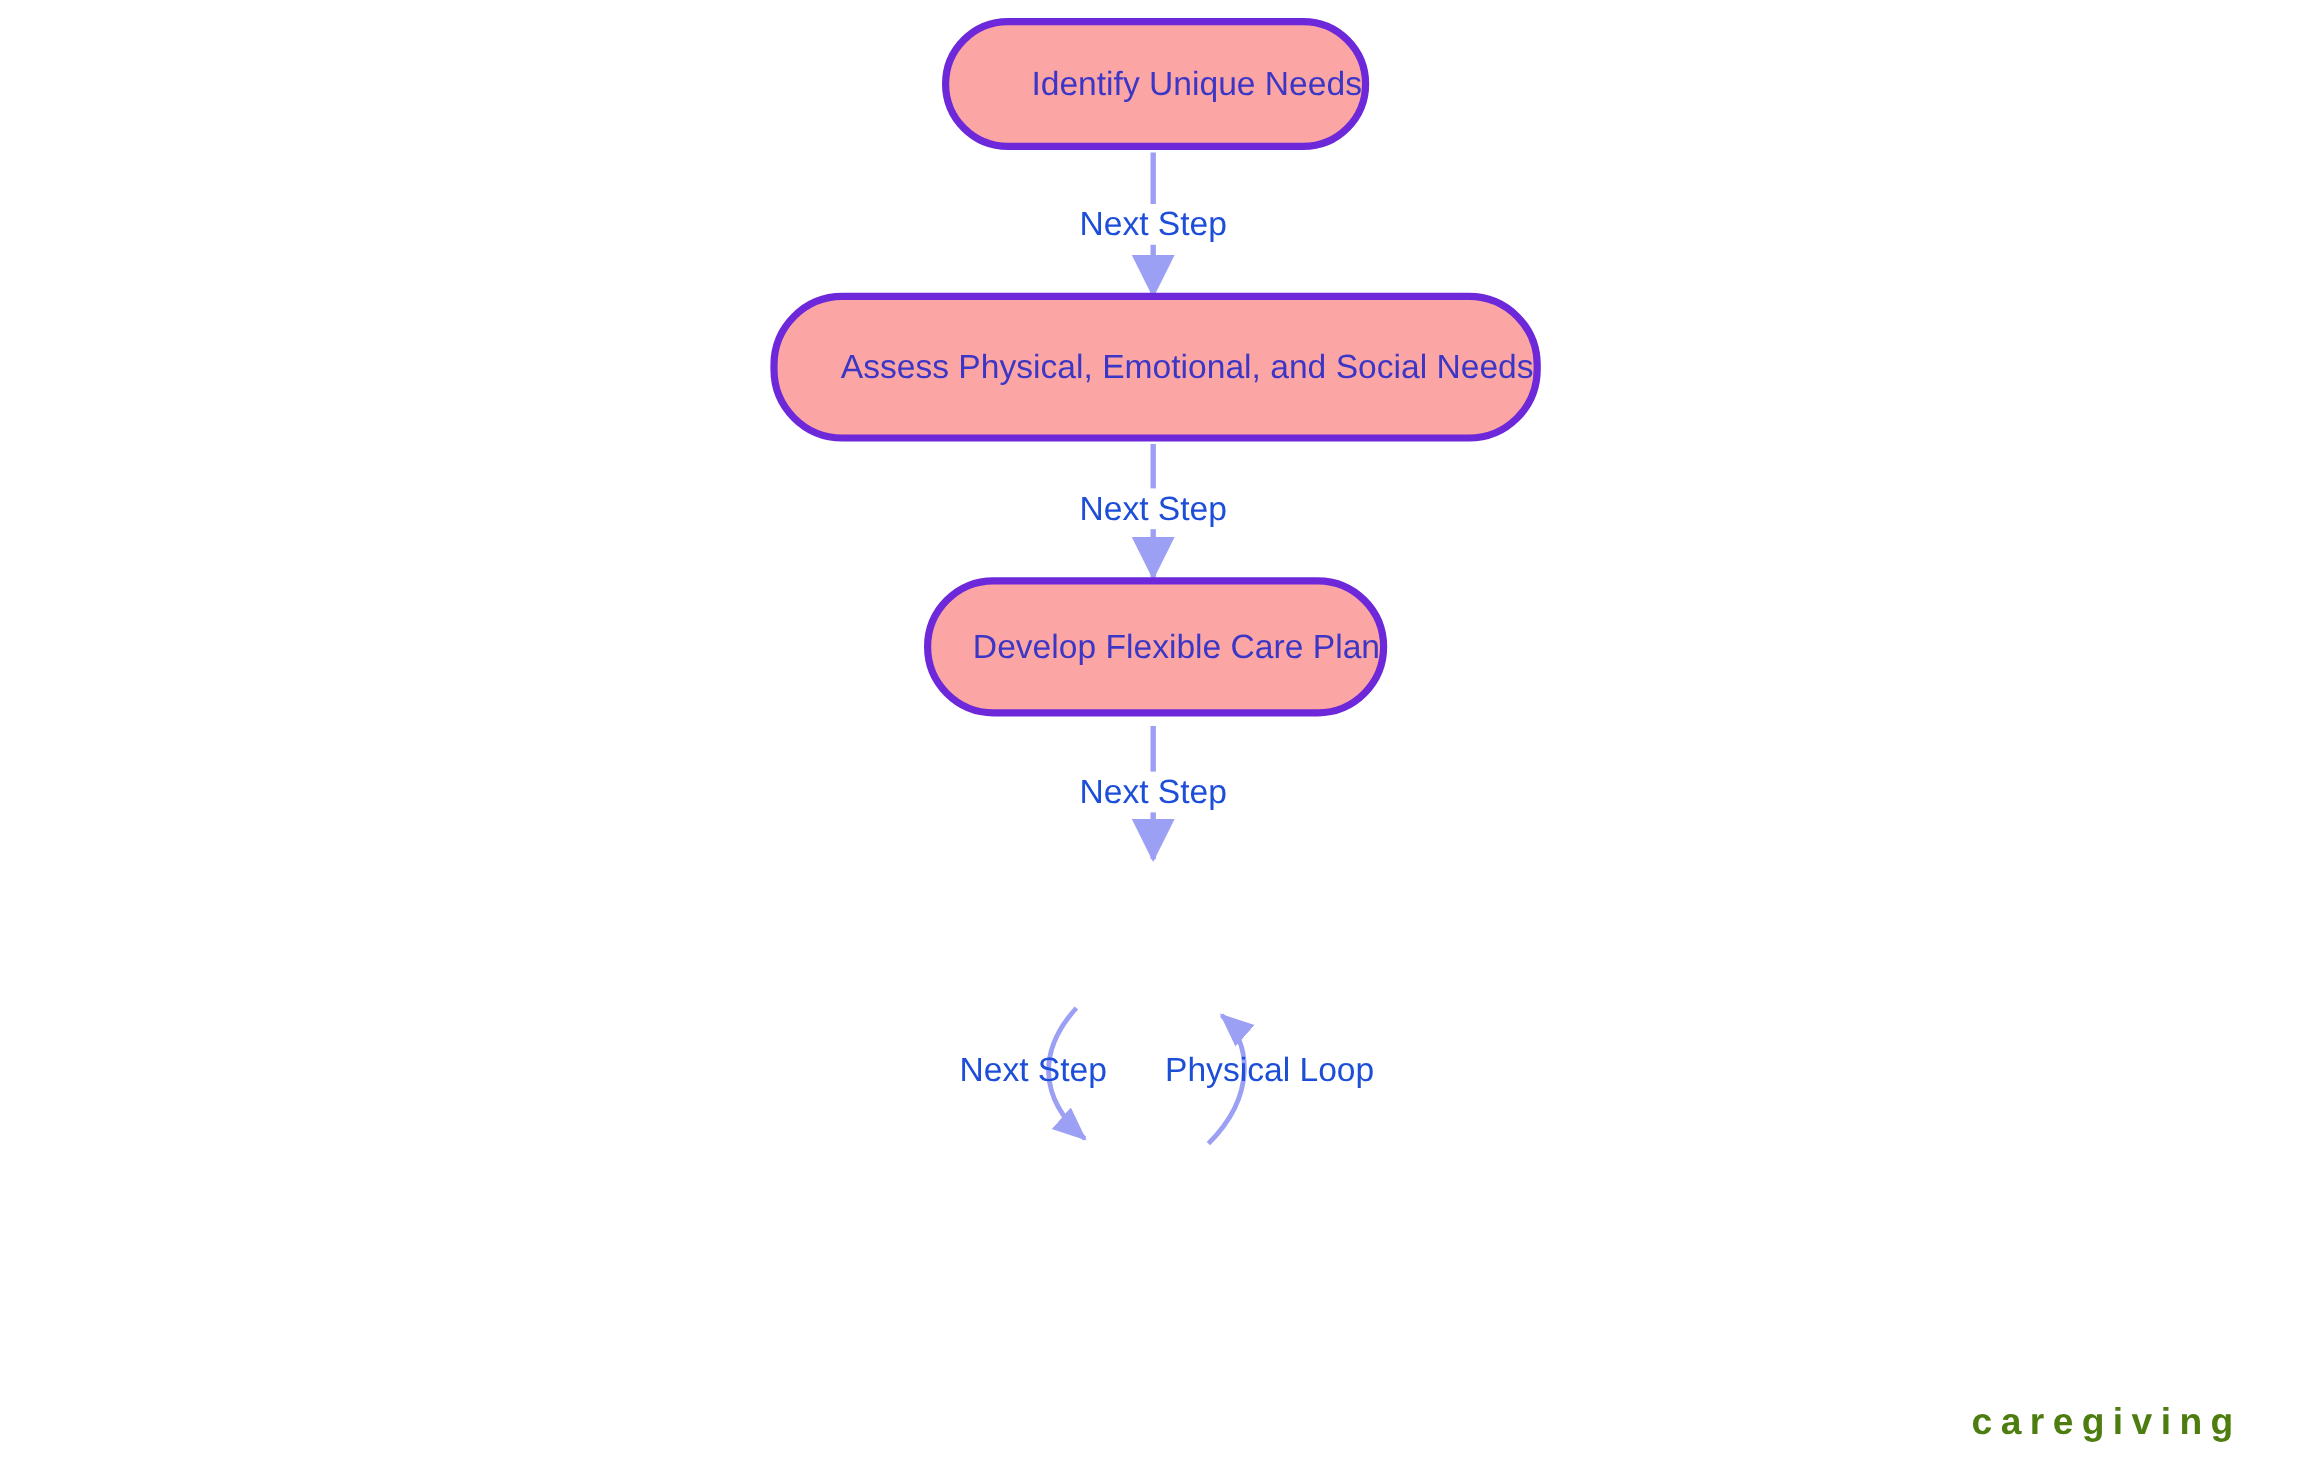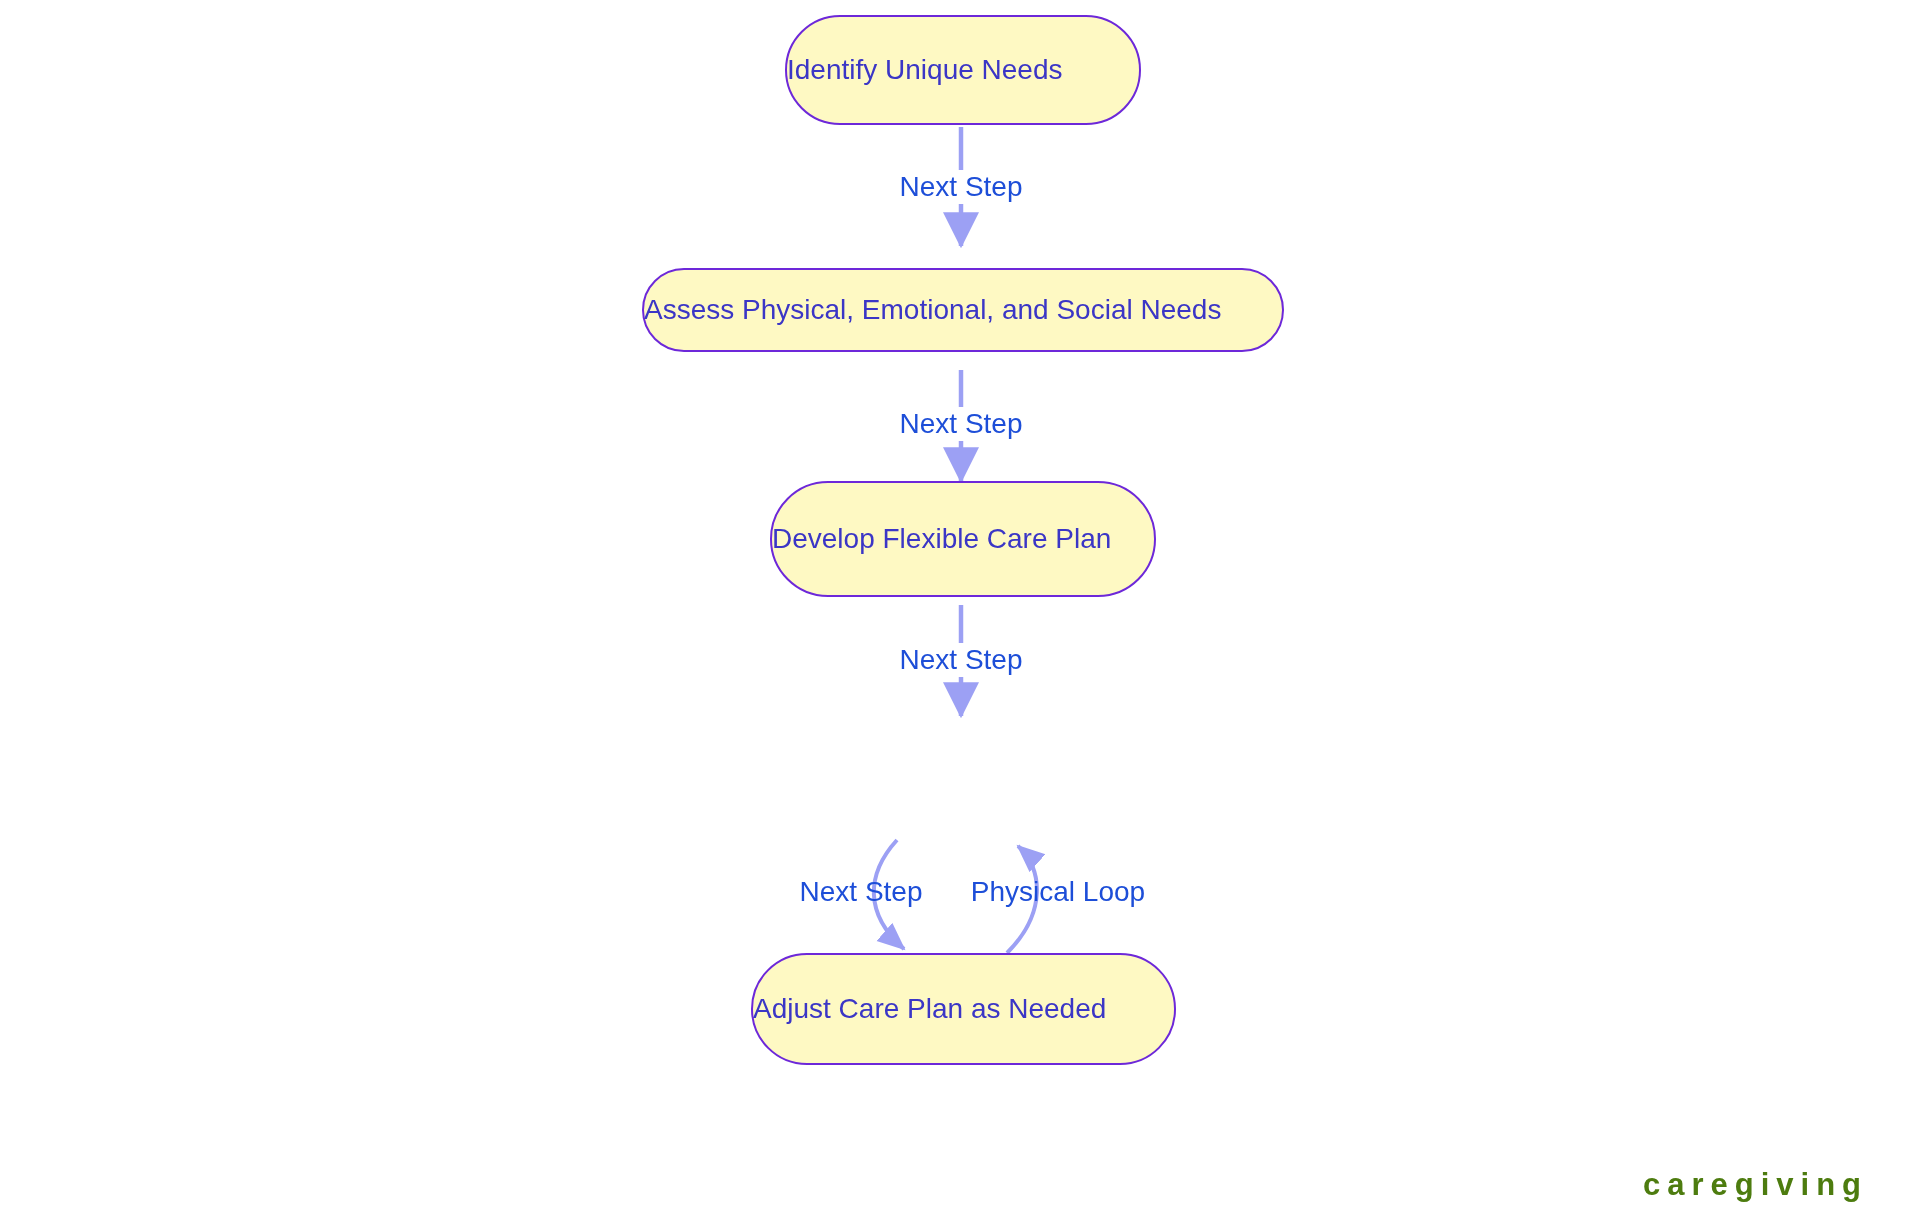--- a/index.html
+++ b/index.html
@@ -14,26 +14,26 @@
   svg.edge-layer {
     position: absolute;
     left: 0; top: 0;
     width: 1920px; height: 1215px;
     z-index: 1;
   }
   .node {
     position: absolute;
     z-index: 2;
     box-sizing: border-box;
-    background: #fef9c3;
-    border: 2px solid #6d28d9;
+    background: #fca5a5;
+    border: 6px solid #6d28d9;
     border-radius: 60px;
     display: flex;
     align-items: center;
-    justify-content: flex-start;
+    justify-content: flex-end;
     color: #3B36C6;
     font-size: 28px;
     white-space: nowrap;
   }
   .edge-label {
     position: absolute;
     z-index: 3;
     transform: translate(-50%, -50%);
     color: #1d4ed8;
     font-size: 28px;
@@ -95,32 +95,29 @@
     <line x1="961" y1="370" x2="961" y2="481" stroke="#9CA0F4" stroke-width="4.5" marker-end="url(#head-big)"></line>
     <line x1="961" y1="605" x2="961" y2="716" stroke="#9CA0F4" stroke-width="4.5" marker-end="url(#head-big)"></line>
     <path d="M 897,840 C 866,874 864,914 904,949" fill="none" stroke="#9CA0F4" stroke-width="4" marker-end="url(#head-small)"></path>
     <path d="M 1007,953 C 1047,913 1043,868 1018,846" fill="none" stroke="#9CA0F4" stroke-width="4" marker-end="url(#head-small)"></path>
   </svg>
 
   <div class="node" style="left:785px; top:15px; width:356px; height:110px;">
     <span>Identify Unique Needs</span>
   </div>
 
-  <div class="node" style="left:642px; top:268px; width:642px; height:84px;">
+  <div class="node" style="left:642px; top:244px; width:642px; height:124px;">
     <span>Assess Physical, Emotional, and Social Needs</span>
   </div>
 
   <div class="node" style="left:770px; top:459px; width:386px; height:116px;margin-top:22px;">
     <span>Develop Flexible Care Plan</span>
   </div>
 
 
-  <div class="node" style="left:751px; top:953px; width:425px; height:112px;">
-    <span>Adjust Care Plan as Needed</span>
-  </div>
 
   <div class="edge-label" style="left:961px; top:187px;">Next Step</div>
   <div class="edge-label" style="left:961px; top:424px;">Next Step</div>
   <div class="edge-label" style="left:961px; top:660px;">Next Step</div>
   <div class="edge-label" style="left:861px; top:892px; background:transparent;">Next Step</div>
   <div class="edge-label" style="left:1058px; top:892px; background:transparent;">Physical Loop</div>
 
   <div class="logo-tagline">caregiving</div>
 
 </div>

